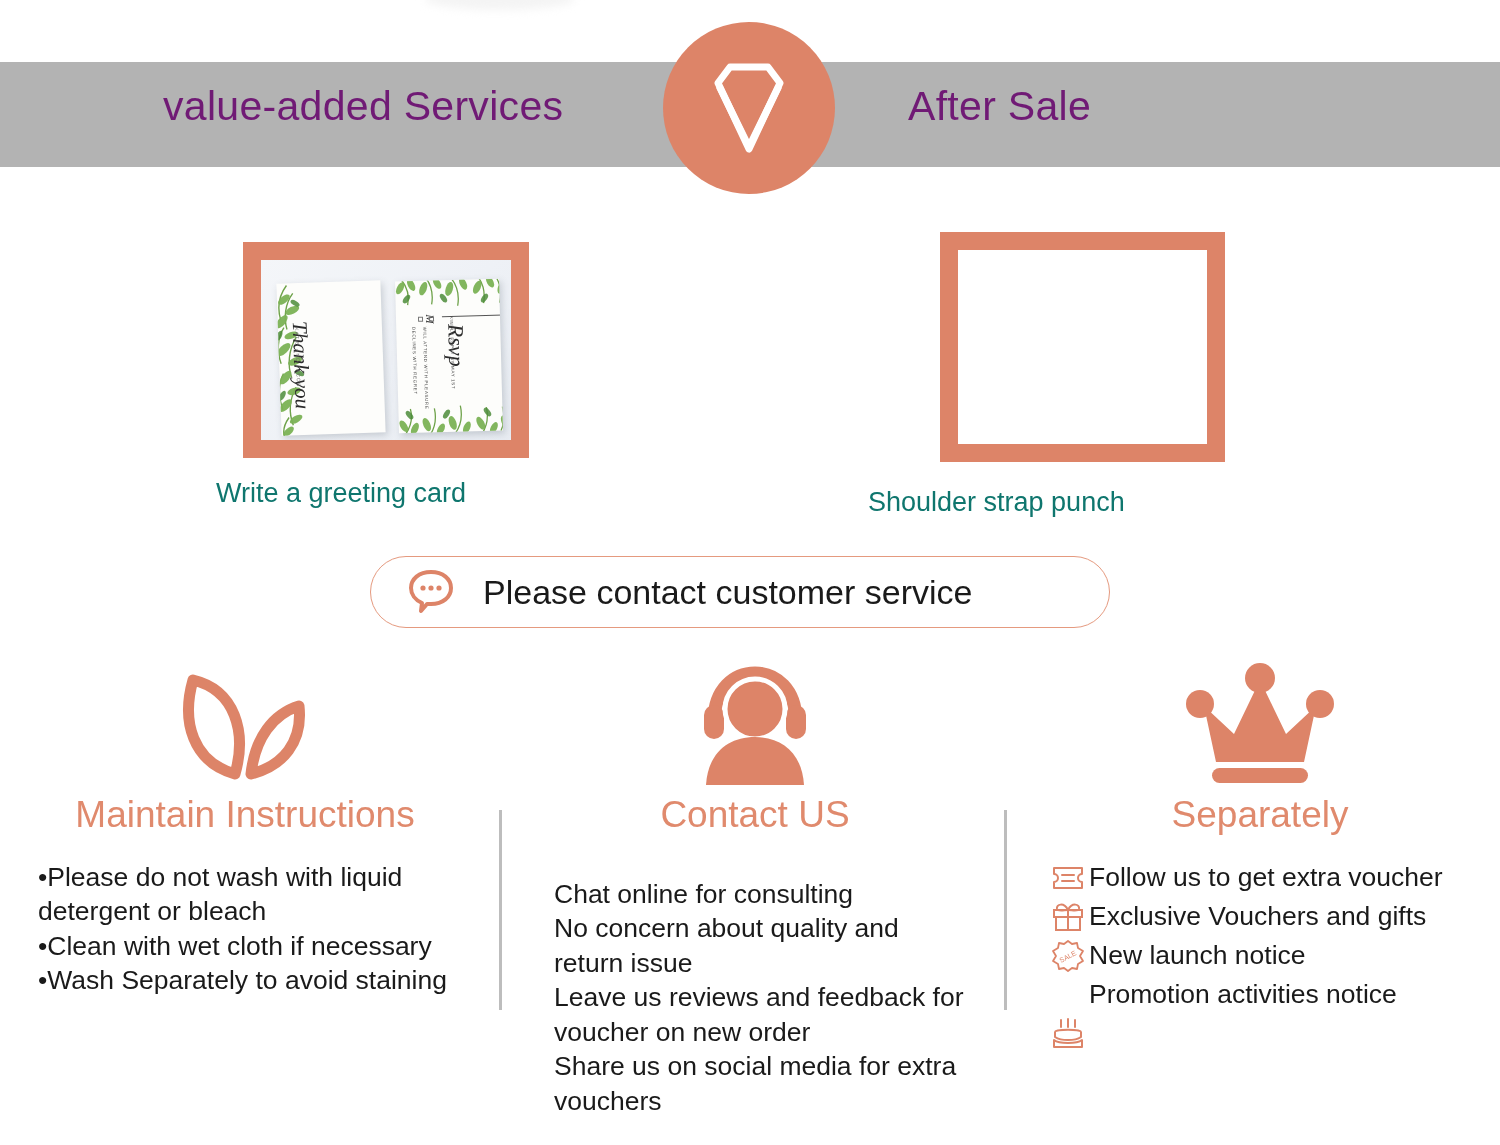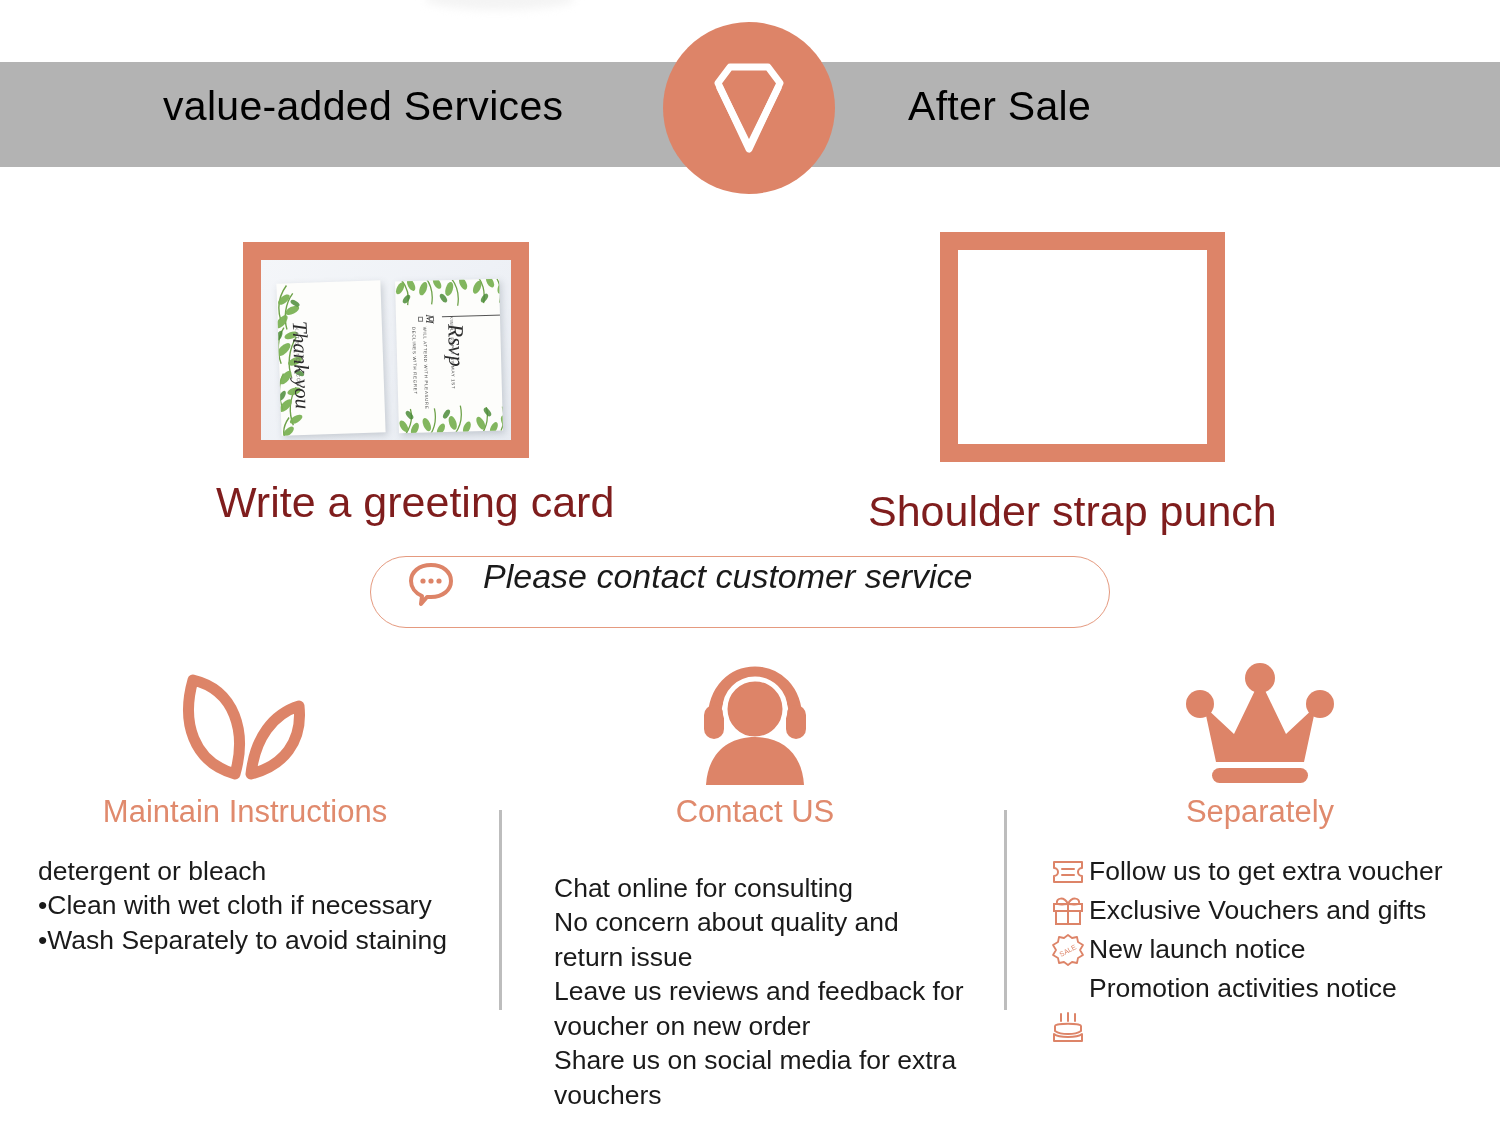--- a/index.html
+++ b/index.html
@@ -21,21 +21,21 @@
   
   .header-band {
     position: absolute;
     left: 0; top: 62px;
     width: 1500px; height: 105px;
     background: #b3b3b3;
   }
   .header-title {
     position: absolute;
     top: 83px;
-    color: #000000;
+    color: #701a75;
     font-size: 41px;
     font-weight: 400;
     letter-spacing: 0.3px;
     white-space: nowrap;
   }
   .header-title.left  { left: 163px; }
   .header-title.right { left: 908px; }
 
   
   .logo-badge {
@@ -155,40 +155,39 @@
     width: 5px; height: 5px;
     border: .7px solid #777;
   }
 
   
   .strap-bg { position: absolute; inset: 0; background: #ffffff; }
 
   
   .caption {
     position: absolute;
-    font-size: 43px;
-    color: #7f1d1d;
+    font-size: 27px;
+    color: #0f766e;
     white-space: nowrap;
   }
   .cap-greeting { left: 216px; top: 478px; }
   .cap-strap    { left: 868px; top: 487px; }
 
   
   .contact-pill {
     position: absolute;
     left: 370px; top: 556px;
     width: 740px; height: 72px;
     border: 1.6px solid #e59a7f;
     border-radius: 36px;
     background: #ffffff;
     display: flex;
-    align-items: flex-start;
+    align-items: center;
     padding-left: 34px;
     cursor: pointer;
-    font-style: italic;
   }
   .pill-text {
     font-size: 34px;
     color: #1a1a1a;
     margin-left: 26px;
     white-space: nowrap;
   }
 
   
   .col {
@@ -202,21 +201,21 @@
   .col-icon {
     height: 126px;
     display: flex;
     align-items: center;
     justify-content: center;
   }
 
   .col-title {
     text-align: center;
     color: #e08a6d;
-    font-size: 31px;
+    font-size: 37px;
     margin-top: 8px;
     white-space: nowrap;
   }
 
   .col-body {
     margin-top: 24px;
     font-size: 26.5px;
     color: #1a1a1a;
     line-height: 1.30;
   }
@@ -445,20 +444,21 @@
 
   <div class="col col-maintain">
     <div class="col-icon">
       <svg width="164" height="122" viewBox="0 0 164 122" aria-hidden="true">
         <path d="M30 18 C72 28 84 70 72 112 C30 100 18 60 30 18 Z" fill="none" stroke="#dd8468" stroke-width="11" stroke-linejoin="round"></path>
         <path d="M136 44 C140 80 120 104 88 112 C92 76 110 52 136 44 Z" fill="none" stroke="#dd8468" stroke-width="11" stroke-linejoin="round"></path>
       </svg>
     </div>
     <div class="col-title">Maintain Instructions</div>
     <div class="col-body">
+      <div>•Please do not wash with liquid</div>
       <div>detergent or bleach</div>
       <div>•Clean with wet cloth if necessary</div>
       <div>•Wash Separately to avoid staining</div>
     </div>
   </div>
 
   <div class="col col-contact">
     <div class="col-icon">
       <svg width="118" height="124" viewBox="0 0 118 124" aria-hidden="true">
         <path d="M18 60 C18 28 38 12 59 12 C80 12 100 28 100 60" fill="none" stroke="#dd8468" stroke-width="13" stroke-linecap="round"></path>

